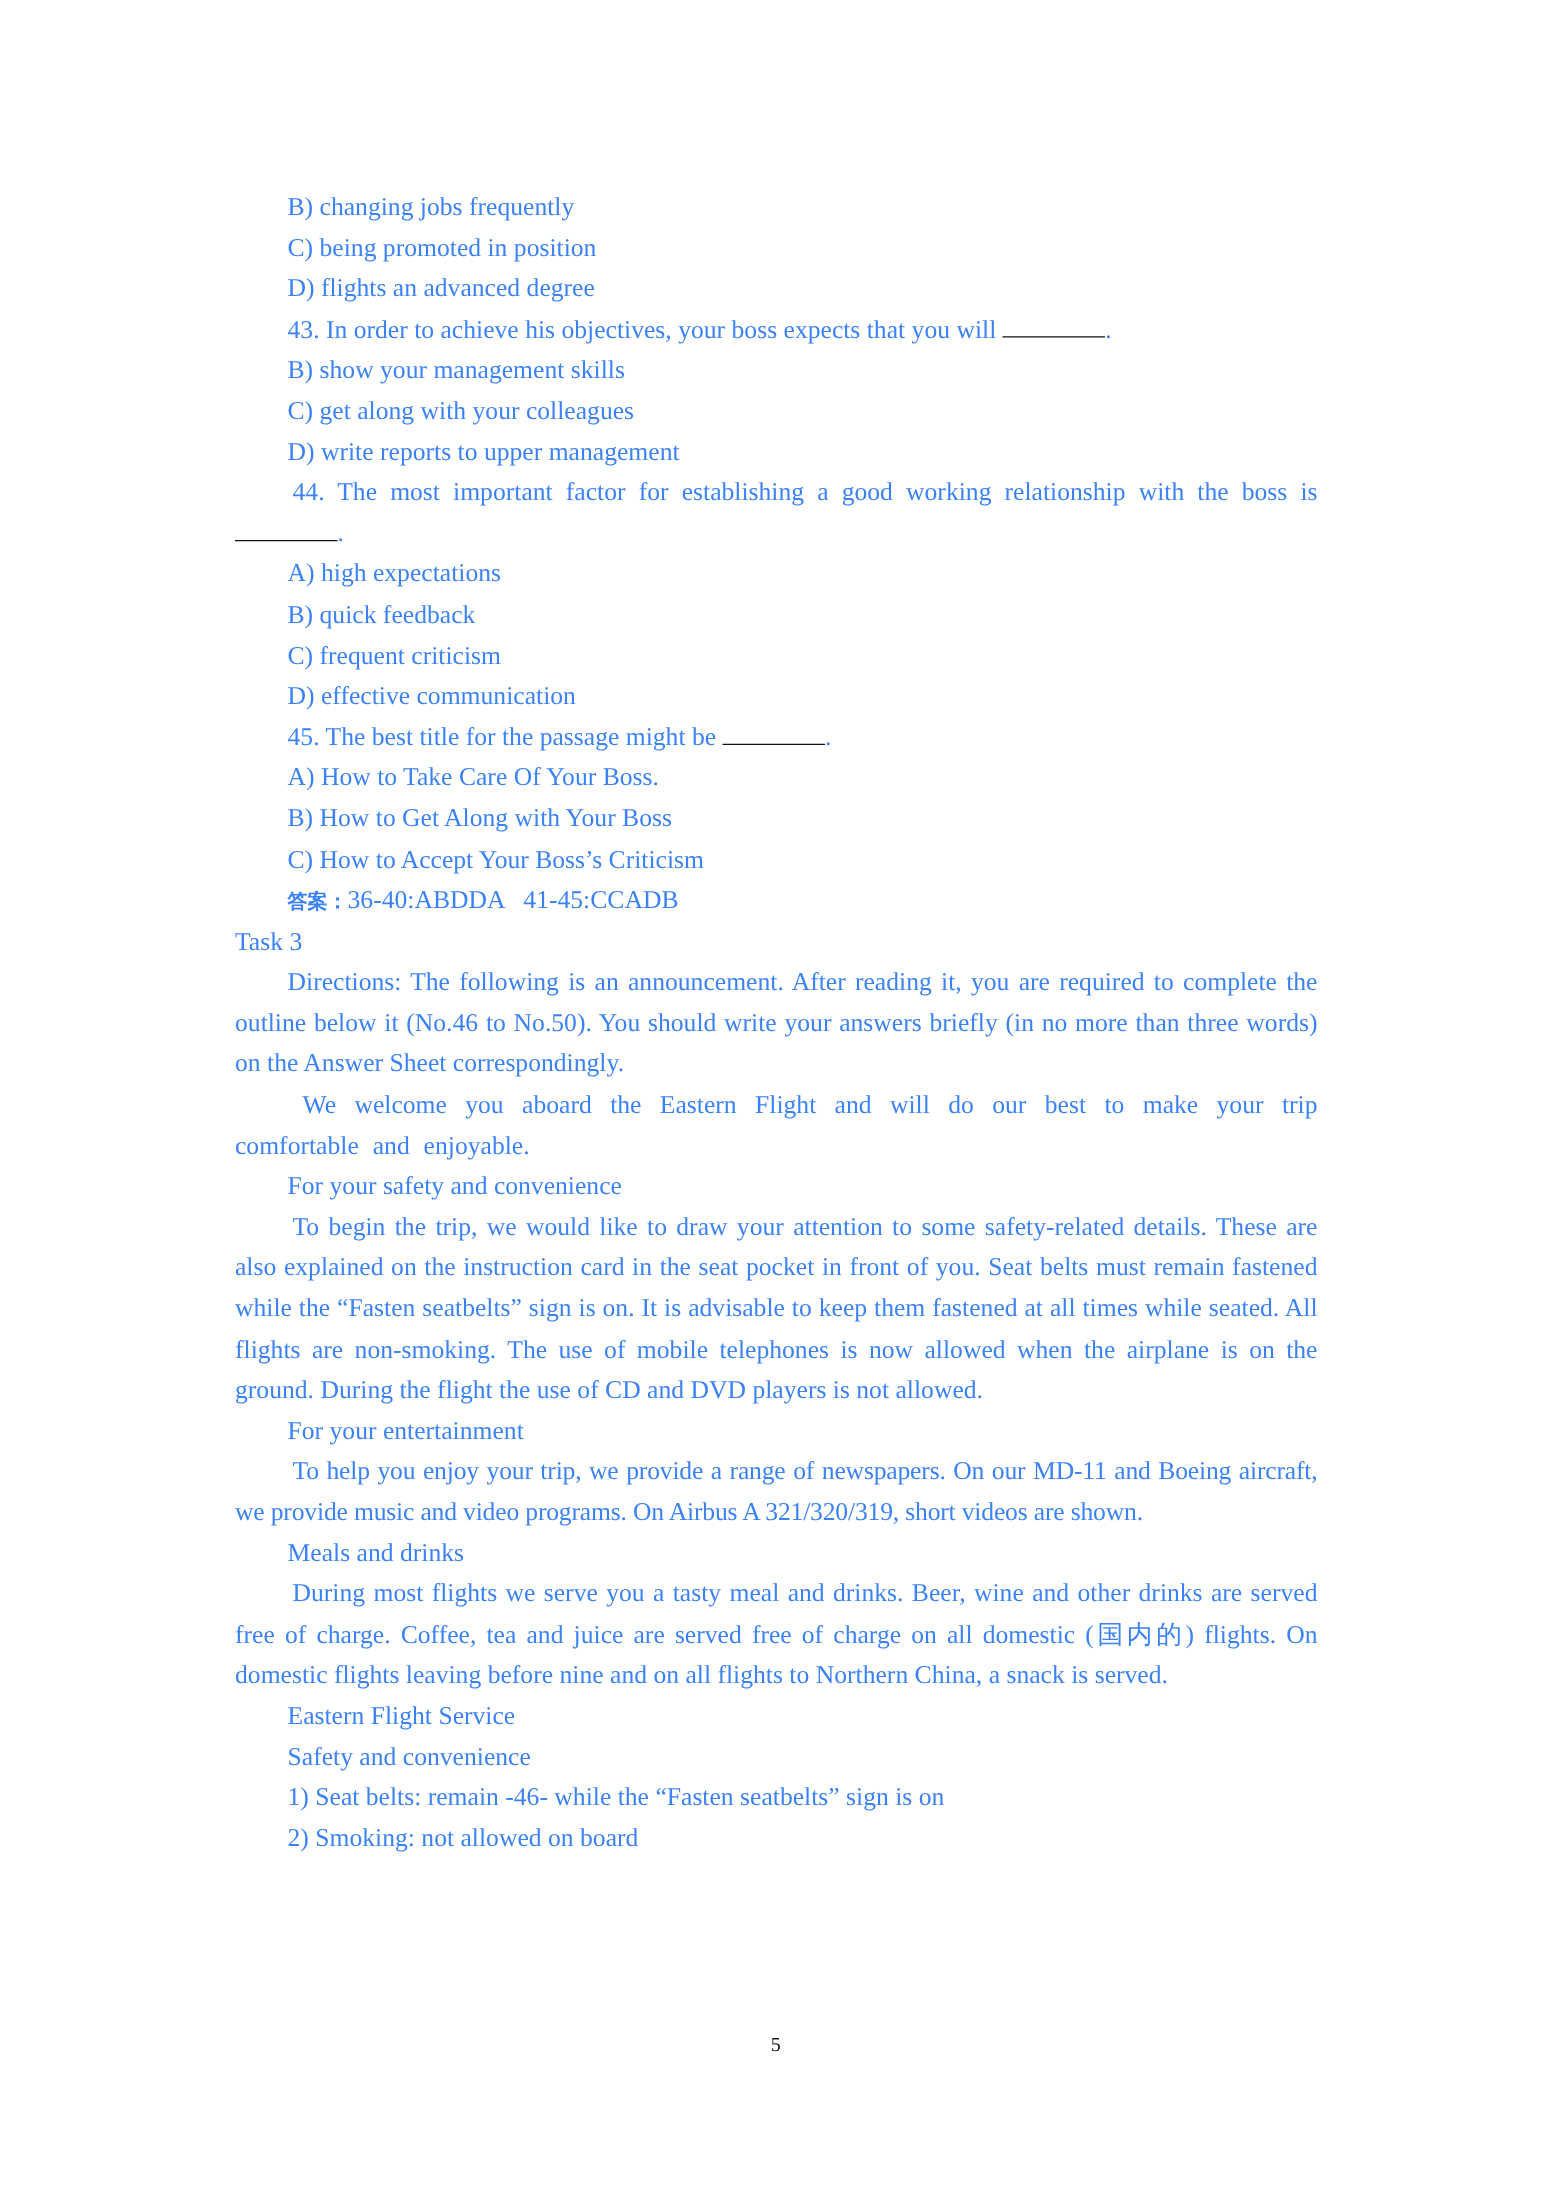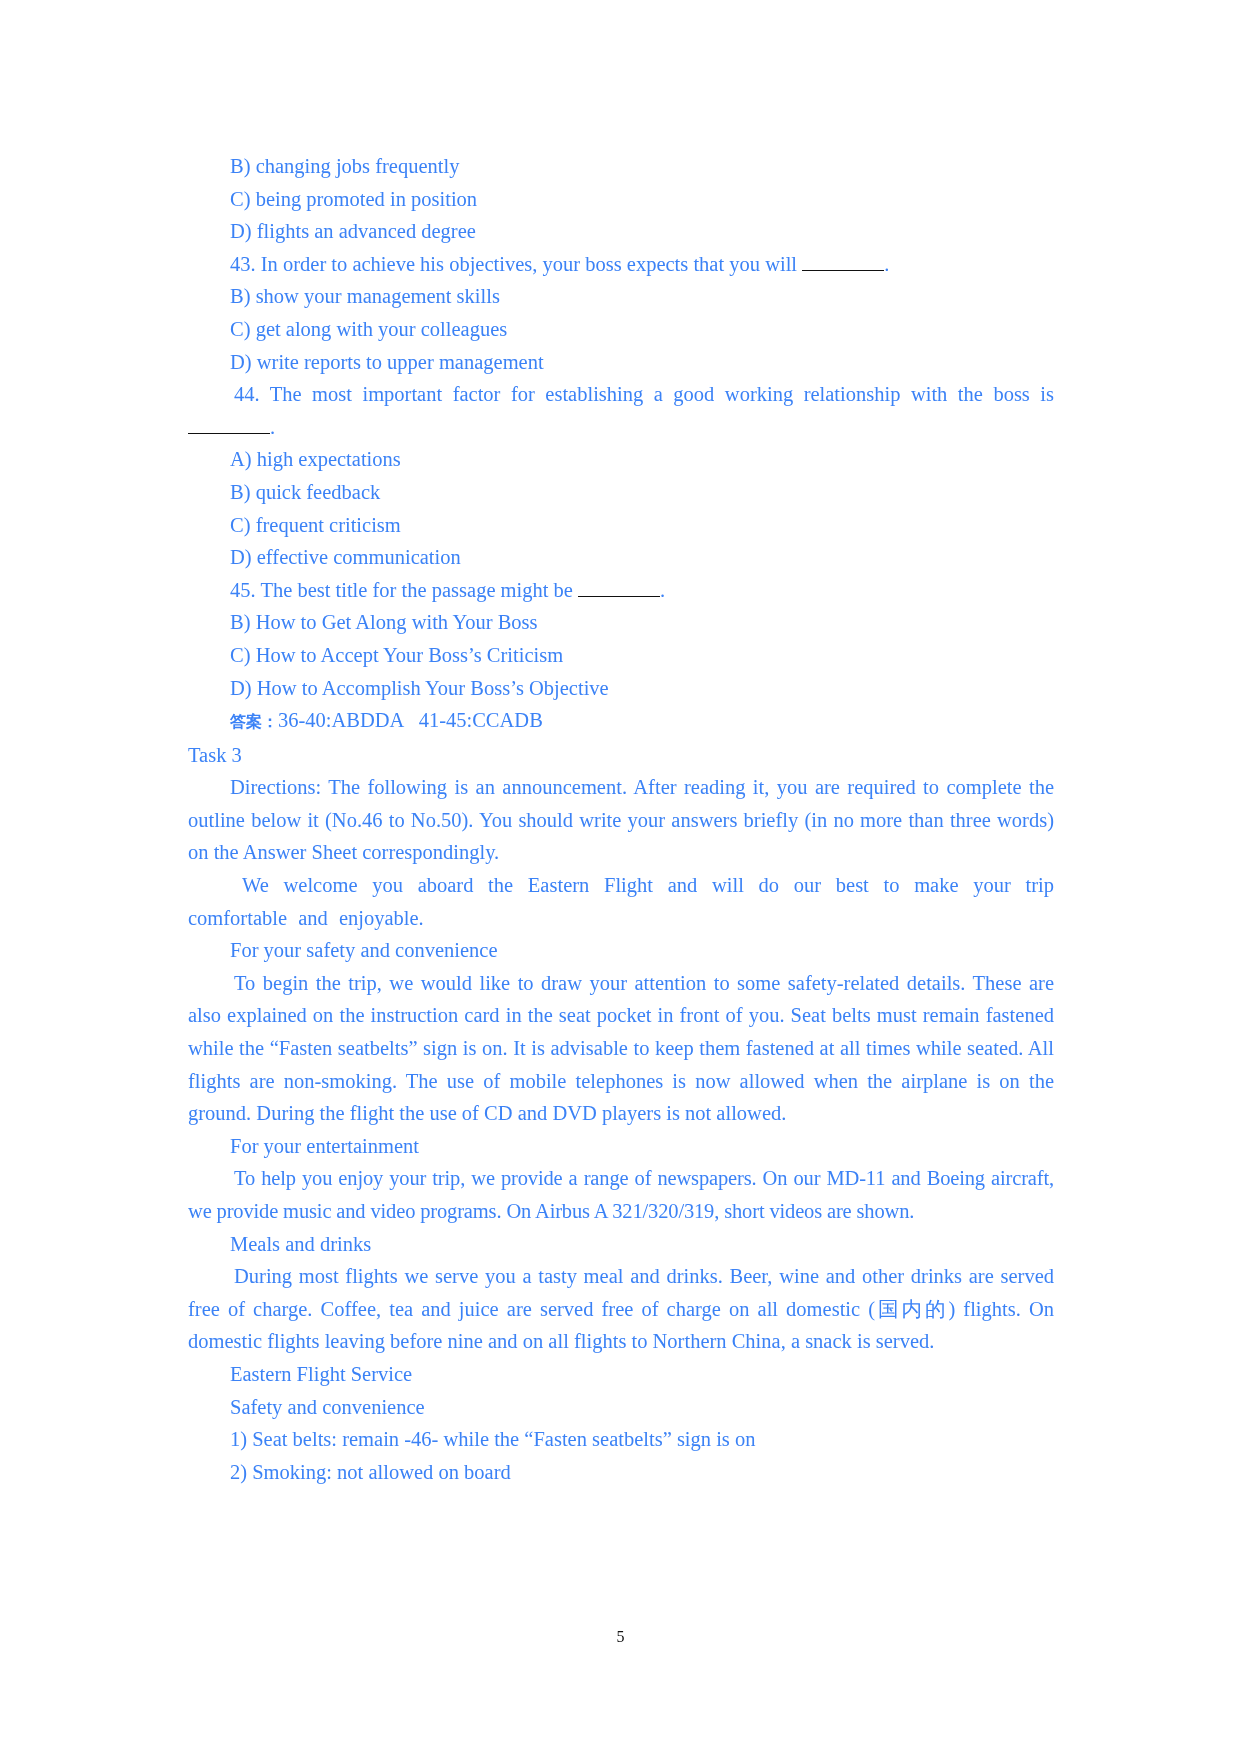--- a/index.html
+++ b/index.html
@@ -37,23 +37,23 @@
   <div class="line ind">D) write reports to upper management</div>
 
   <div class="justfull" style="text-indent:46px;"><span>44. The most important factor for establishing a good working relationship with the boss is</span></div>
   <div class="line"><span class="blank"></span>.</div>
   <div class="line ind">A) high expectations</div>
   <div class="line ind">B) quick feedback</div>
   <div class="line ind">C) frequent criticism</div>
   <div class="line ind">D) effective communication</div>
 
   <div class="line ind"><span>45. The best title for the passage might be</span> <span class="blank"></span>.</div>
+  <div class="line ind">A) How to Take Care Of Your Boss.</div>
   <div class="line ind">B) How to Get Along with Your Boss</div>
   <div class="line ind">C) How to Accept Your Boss’s Criticism</div>
-  <div class="line ind">D) How to Accomplish Your Boss’s Objective</div>
 
   <div class="line ind"><span class="answer-label">答案：</span><span style="white-space:pre;">36-40:ABDDA   41-45:CCADB</span></div>
 
   <div class="line">Task 3</div>
   <div class="just first">Directions: The following is an announcement. After reading it, you are required to complete the outline below it (No.46 to No.50). You should write your answers briefly (in no more than three words) on the Answer Sheet correspondingly.</div>
   <div class="just first3" style="word-spacing:6px;">We welcome you aboard the Eastern Flight and will do our best to make your trip comfortable and enjoyable.</div>
 
   <div class="line ind">For your safety and convenience</div>
   <div class="just first2">To begin the trip, we would like to draw your attention to some safety-related details. These are also explained on the instruction card in the seat pocket in front of you. Seat belts must remain fastened while the “Fasten seatbelts” sign is on. It is advisable to keep them fastened at all times while seated. All flights are non-smoking. The use of mobile telephones is now allowed when the airplane is on the ground. During the flight the use of CD and DVD players is not allowed.</div>
 

